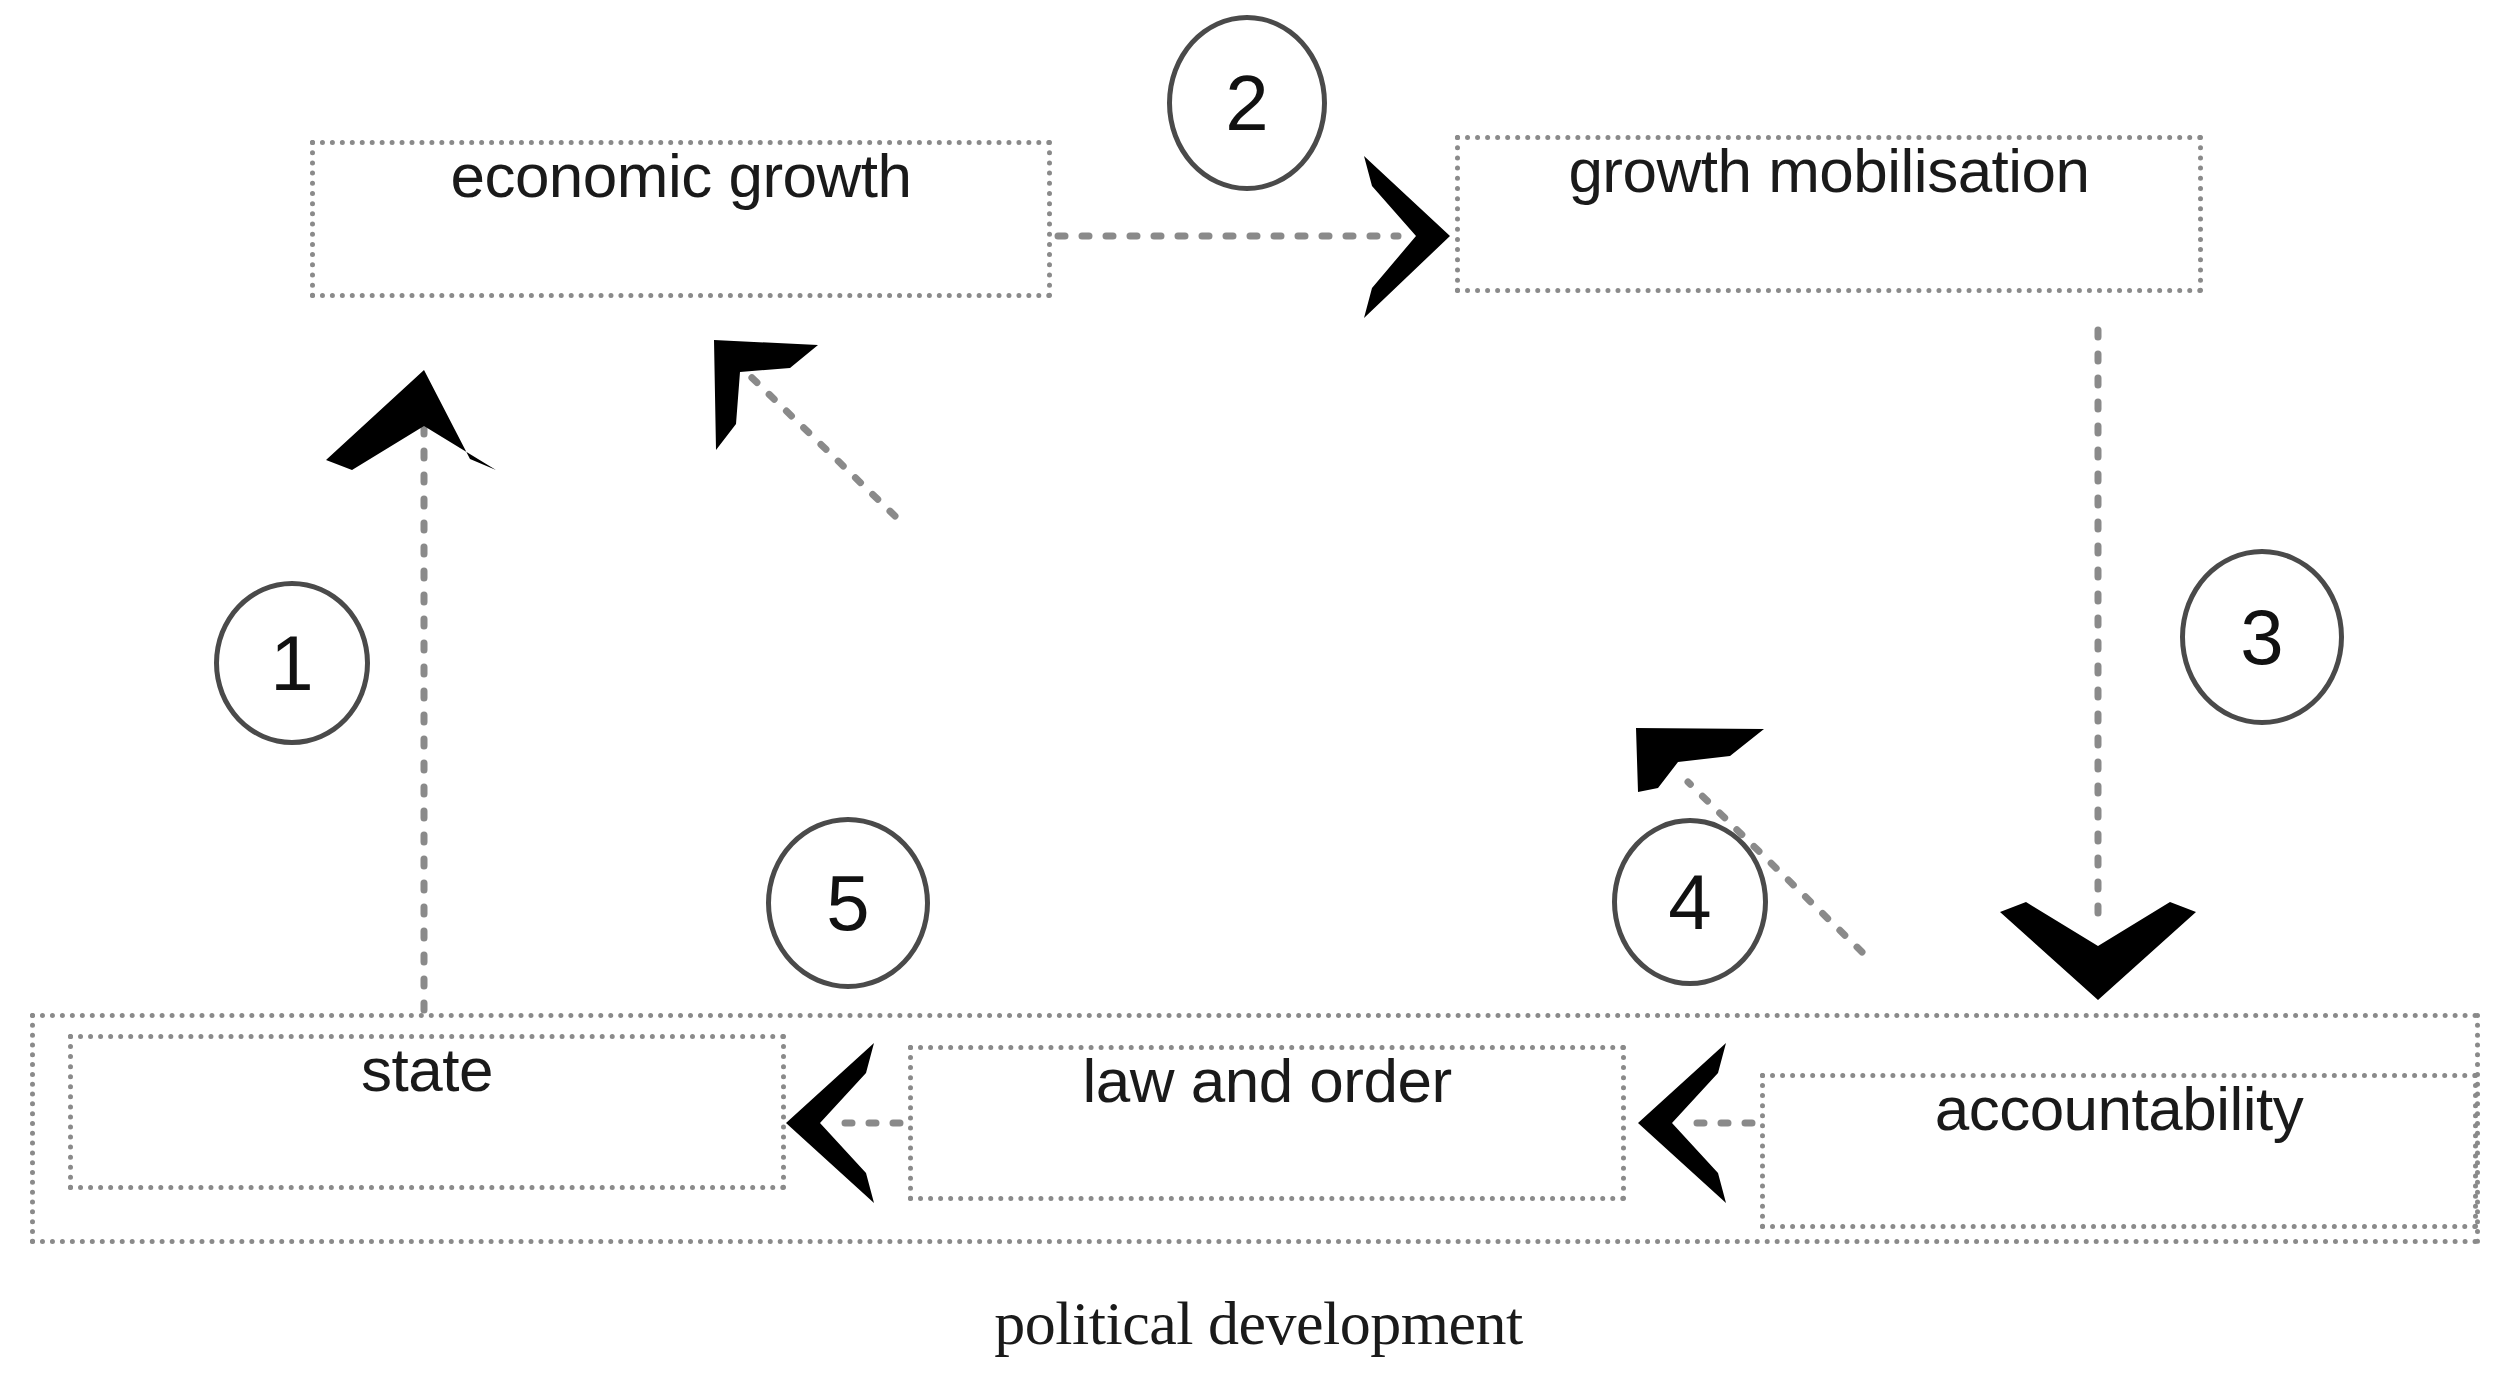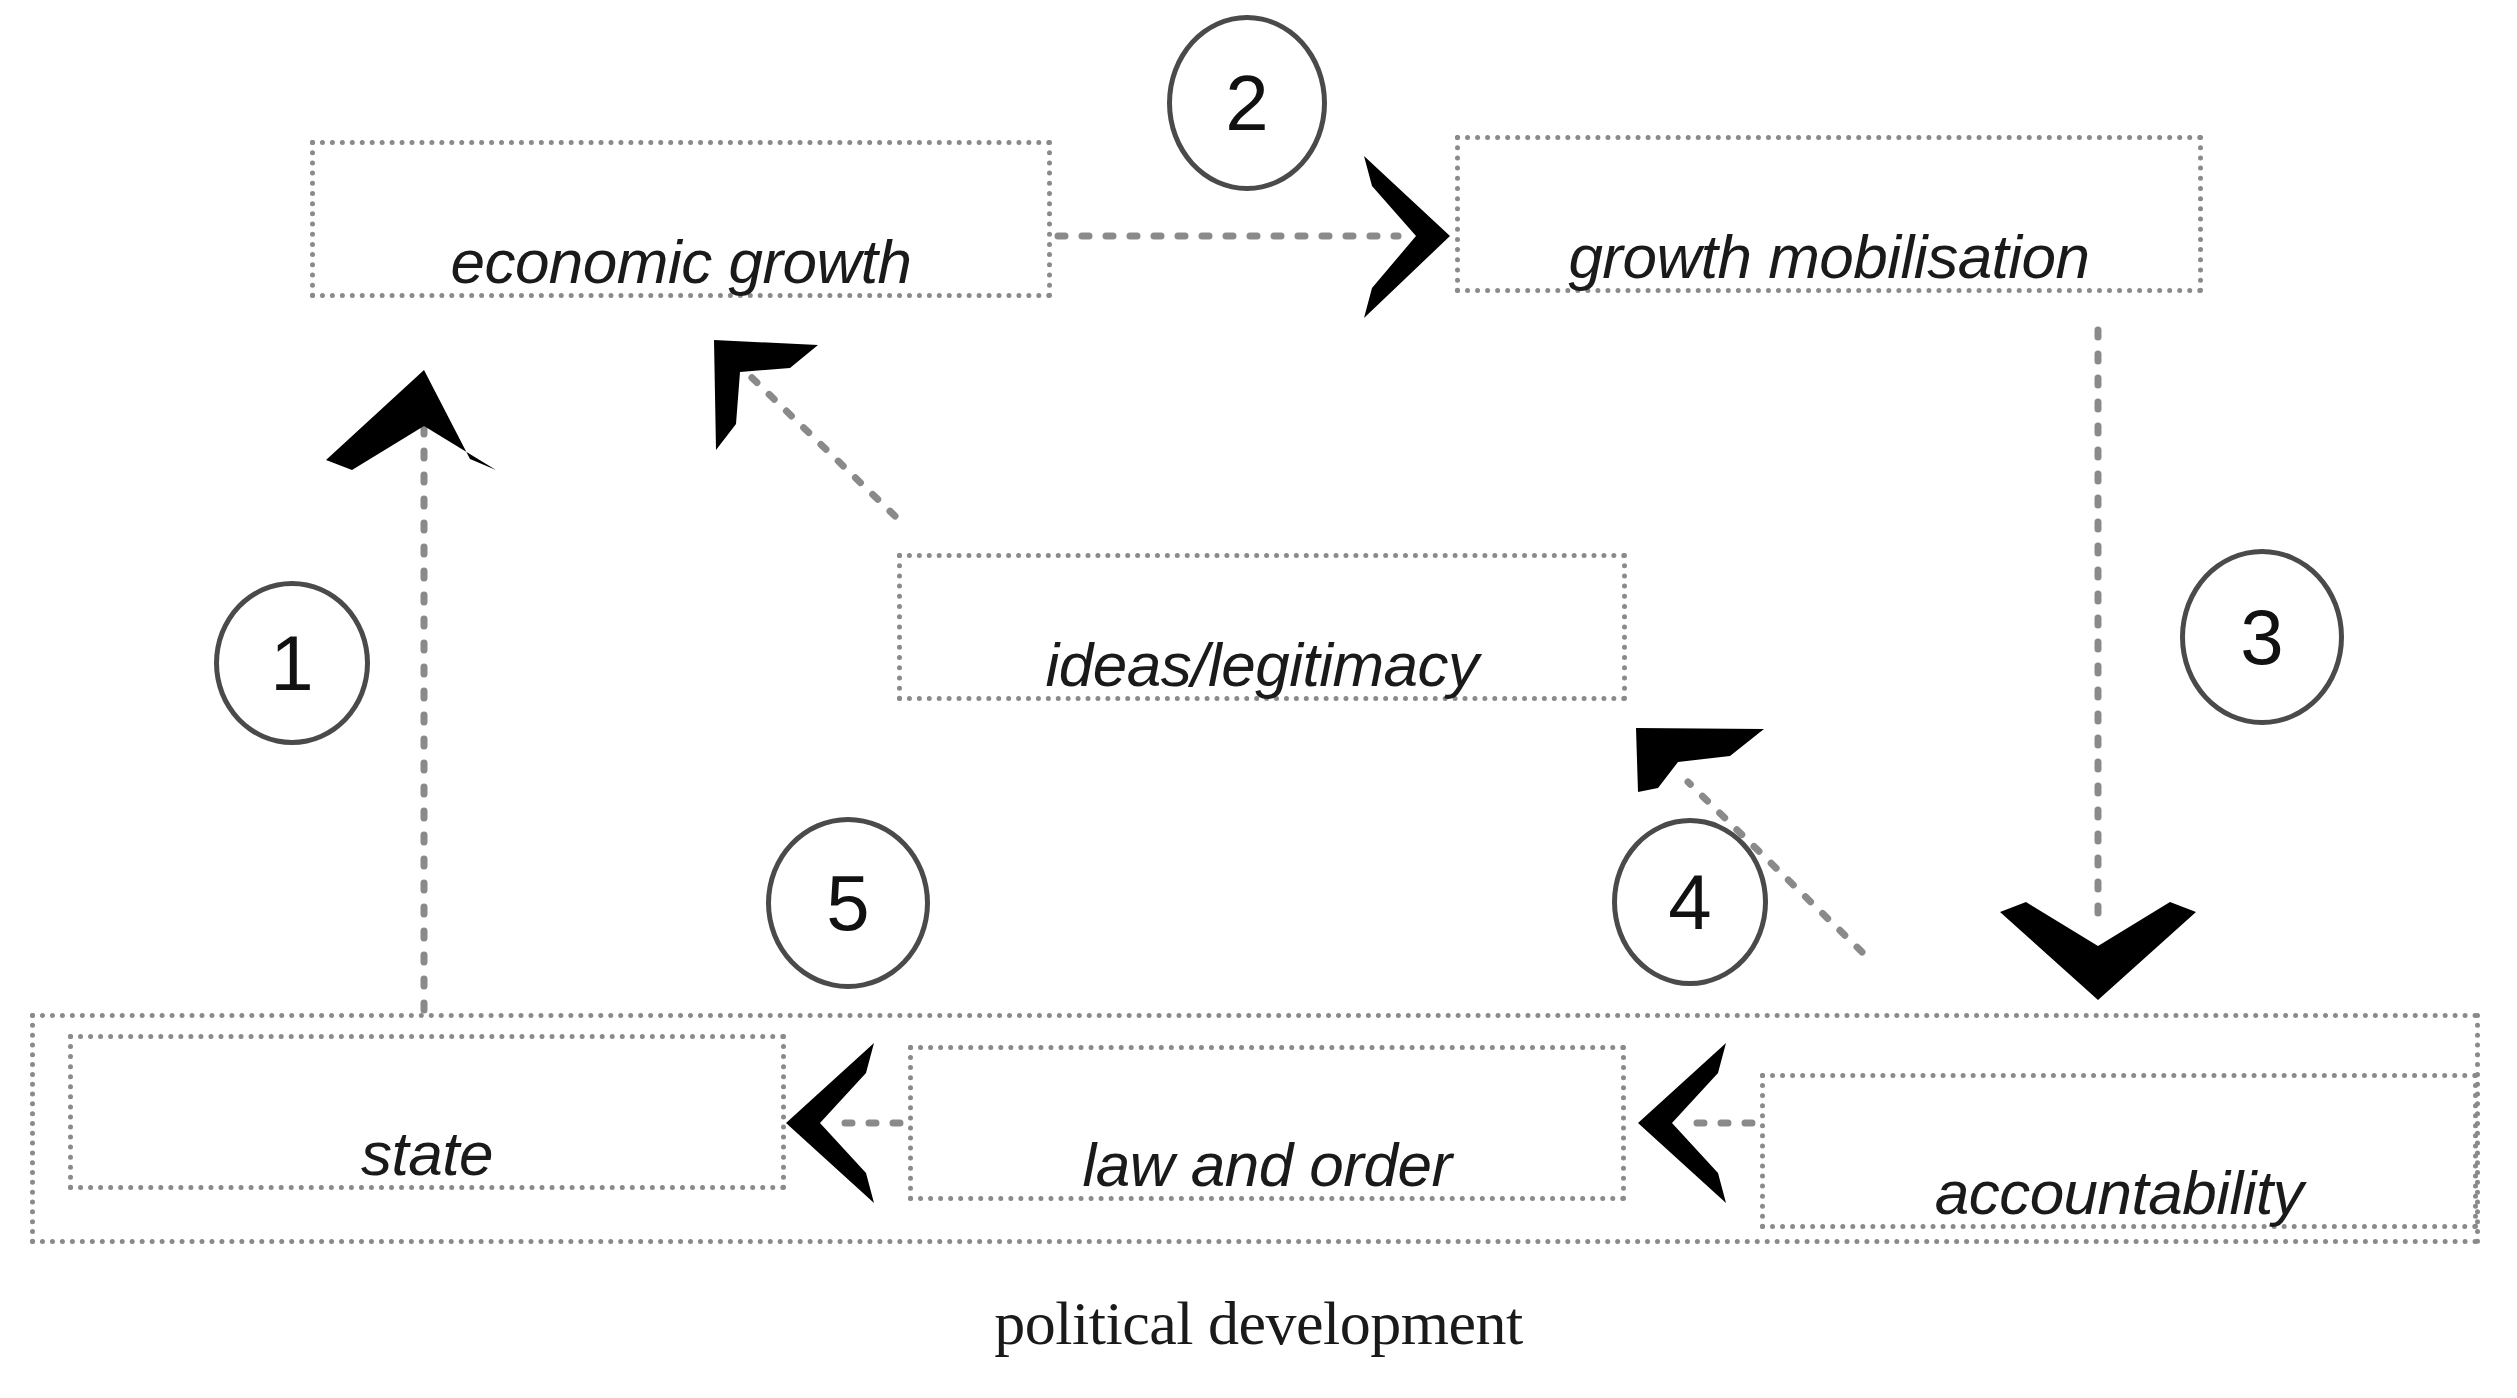--- a/index.html
+++ b/index.html
@@ -17,23 +17,22 @@
     height: 1398px;
     background: #ffffff;
     overflow: hidden;
   }
   .node-box {
     position: absolute;
     box-sizing: border-box;
     border: 5px dotted #8a8a8a;
     background: transparent;
     display: flex;
-    align-items: flex-end;
+    align-items: flex-start;
     justify-content: center;
-    font-style: italic;
   }
   .node-label {
     font-family: "Liberation Sans", sans-serif;
     font-size: 62px;
     color: #1a1a1a;
     letter-spacing: -0.5px;
     line-height: 1;
     white-space: nowrap;
   }
   .group-box {
@@ -120,23 +119,20 @@
   </svg>
 
   <div class="node-box" style="left:310px; top:140px; width:742px; height:158px;">
     <span class="node-label">economic growth</span>
   </div>
 
   <div class="node-box" style="left:1455px; top:135px; width:748px; height:158px;">
     <span class="node-label">growth mobilisation</span>
   </div>
 
-  <div class="node-box" style="left:897px; top:553px; width:730px; height:148px;">
-    <span class="node-label">ideas/legitimacy</span>
-  </div>
 
   <div class="group-box" style="left:30px; top:1013px; width:2450px; height:231px;"></div>
 
   <div class="node-box" style="left:68px; top:1034px; width:718px; height:156px;">
     <span class="node-label">state</span>
   </div>
 
   <div class="node-box" style="left:908px; top:1045px; width:718px; height:156px;">
     <span class="node-label">law and order</span>
   </div>

